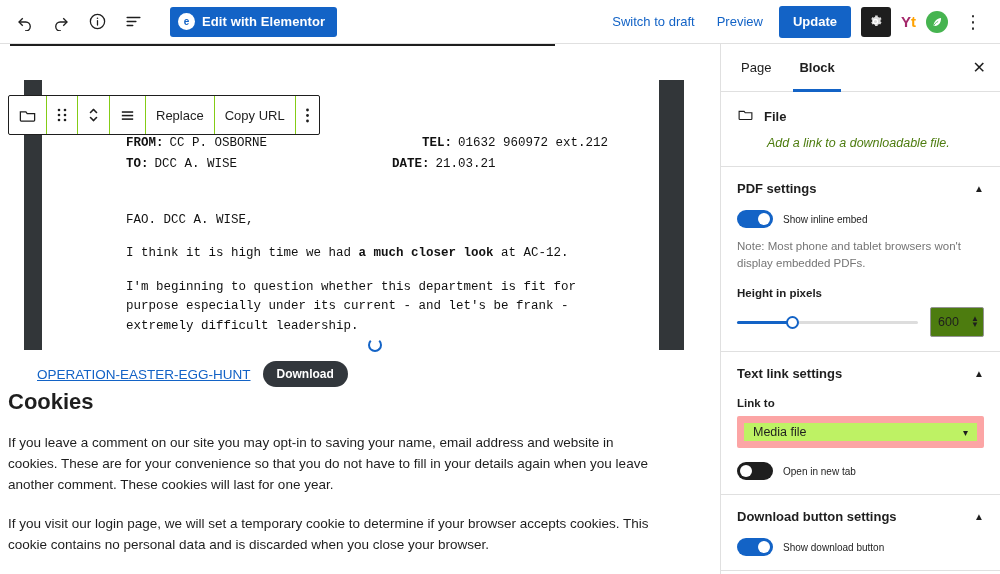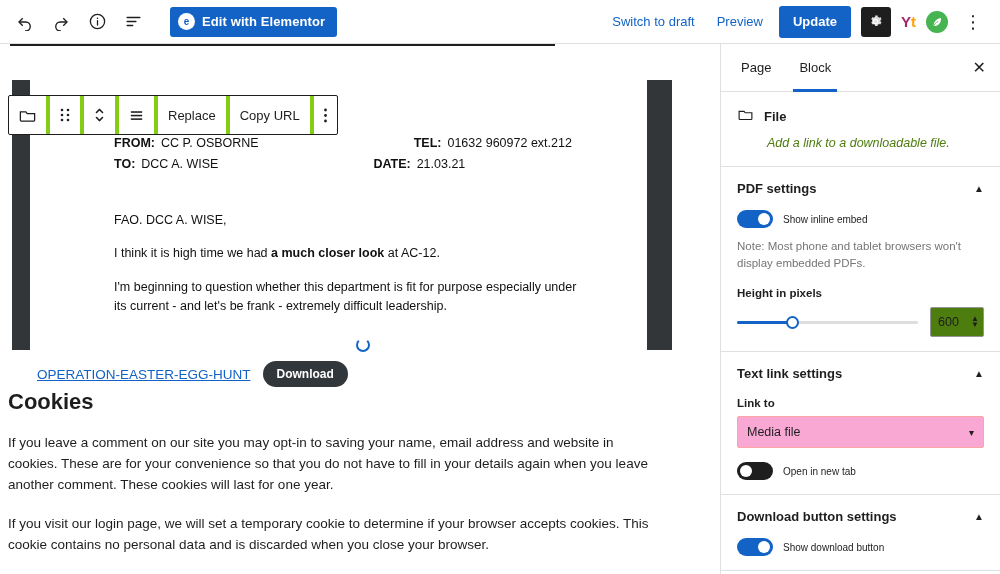--- a/index.html
+++ b/index.html
@@ -88,27 +88,27 @@
     height: 40px;
     display: flex; align-items: stretch;
     background: #fff;
     border: 1px solid #1e1e1e;
     border-radius: 2px;
     z-index: 5;
   }
   .bt-item {
     display: flex; align-items: center; justify-content: center;
     padding: 0 9px; cursor: pointer; color: #1e1e1e; font-size: 13px;
-    border-right: 4px solid #84cc16;
+    border-right: 1px solid #84cc16;
   }
   .bt-item:last-child { border-right: none; }
   .bt-text { padding: 0 10px; font-size: 13px; }
 
   
-  .doc-wrap { position: absolute; top: 36px; left: 12px; right: 0; height: 270px; }
+  .doc-wrap { position: absolute; top: 36px; left: 24px; right: 0; height: 270px; font-family: Liberation Mono, monospace; }
   .pdf-frame {
     position: absolute; left: 0; top: 0; width: 660px; height: 270px;
     background: #323639;
   }
   .pdf-page {
     position: absolute; left: 18px; top: 0; width: 617px; height: 270px;
     background: #fff;
   }
   .pdf-inner { padding: 56px 0 0 84px; font-size: 12.5px; color: #111; }
   .memo-row { display: flex; margin-bottom: 7px; }
@@ -153,21 +153,21 @@
   .sb-tabs {
     display: flex; align-items: center;
     border-bottom: 1px solid #e0e0e0;
     height: 48px; padding: 0 14px;
     position: relative;
   }
   .sb-tab {
     padding: 0 6px; height: 48px; line-height: 48px;
     margin-right: 16px; cursor: pointer; color: #1e1e1e; font-size: 13px;
   }
-  .sb-tab.active { font-weight: 400; box-shadow: inset 0 -3px 0 #1363c6; }
+  .sb-tab.active { font-weight: 700; box-shadow: inset 0 -3px 0 #1363c6; }
   .sb-close { margin-left: auto; cursor: pointer; font-size: 16px; color: #1e1e1e; }
 
   .sb-section { border-bottom: 1px solid #e0e0e0; padding: 14px 16px; }
   .sb-head {
     display: flex; align-items: center; justify-content: space-between;
     cursor: pointer; font-weight: 600; font-size: 13px;
   }
   .chev { font-size: 10px; color: #1e1e1e; }
   .file-head { display: flex; align-items: center; gap: 10px; font-weight: 600; font-size: 13px; }
   .file-desc { margin: 8px 0 0 30px; color: #4d7c0f; font-size: 12.5px; line-height: 1.45; font-style: italic; }
@@ -202,23 +202,23 @@
   }
   .num-box {
     width: 54px; height: 30px; border: 1px solid #949494; border-radius: 2px;
     display: flex; align-items: center; padding: 0 4px 0 7px; font-size: 12.5px;
     background: #4d7c0f;
   }
   .num-box .val { flex: 1; }
   .steppers { display: flex; flex-direction: column; line-height: 6px; font-size: 8px; color: #1e1e1e; }
   .select-box {
     margin-top: 7px; width: 100%; height: 32px;
-    border: 1px solid #fca5a5; border-radius: 2px;
+    border: 7px solid #fca5a5; border-radius: 2px;
     display: flex; align-items: center; padding: 0 9px;
-    font-size: 12.5px; background: #f9a8d4; cursor: pointer;
+    font-size: 12.5px; background: #bef264; cursor: pointer;
   }
   .select-box .caret { margin-left: auto; font-size: 10px; }
 </style>
 </head>
 <body>
 
 <div class="app">
 
   <div class="topbar">
     <div class="tb-left">

